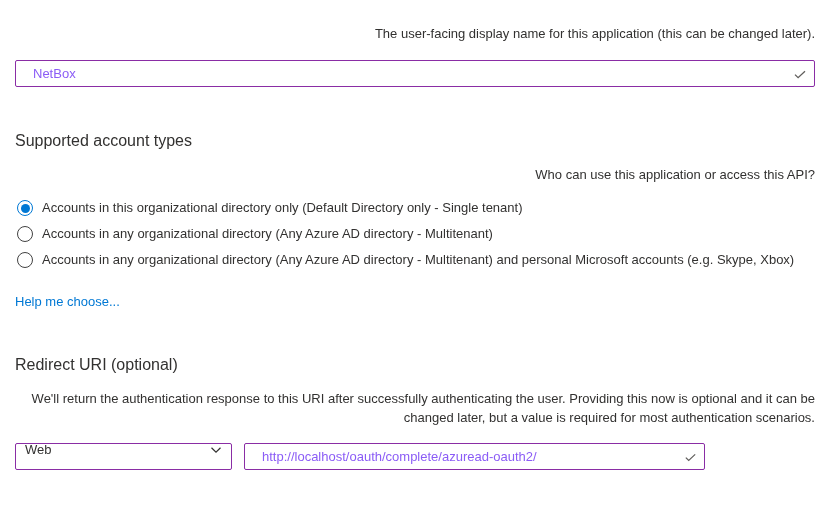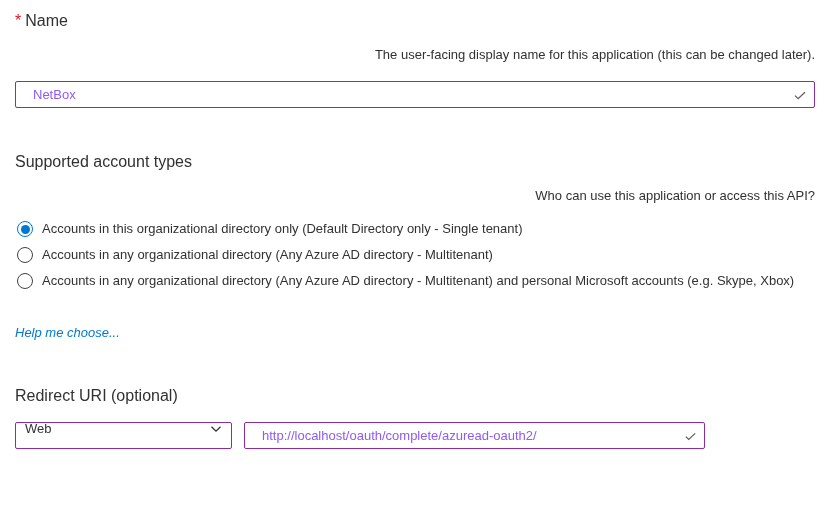--- a/index.html
+++ b/index.html
@@ -84,26 +84,25 @@
   }
   .radio-label {
     margin-left: 9px;
     font-size: 13px;
     line-height: 16px;
     color: #323130;
   }
 
   a.help-link {
     display: inline-block;
-    margin-top: 31px;
+    margin-top: 21px;
     font-size: 13px;
     color: #0078d4;
     text-decoration: none;
     cursor: pointer;
-    font-style: italic;
   }
 
   
   .uri-row { display: flex; margin-top: 16px; }
   .platform-select {
     width: 217px; height: 27px;
     border: 1.5px solid #8a2da5;
     border-radius: 2px;
     display: flex;
     align-items: center;
@@ -116,21 +115,20 @@
   }
   .uri-field-wrap { position: relative; margin-left: 12px; width: 461px; }
   .uri-field-wrap input.textfield { padding-right: 28px; }
 </style>
 </head>
 <body>
 
 <div class="page">
 
   <div class="section">
-    <h3 class="section-title"><span class="asterisk">*</span><span>Name</span></h3>
     <p class="desc">The user-facing display name for this application (this can be changed later).</p>
     <div class="field-wrap">
       <input class="textfield" type="text" value="NetBox" style="">
       <span class="valid-check">
         <svg width="16" height="16" viewBox="0 0 16 16">
           <path d="M3 8.6l3.1 3.1L13 5.2" stroke="#605e5c" stroke-width="1.3" fill="none"></path>
         </svg>
       </span>
     </div>
   </div>
@@ -152,20 +150,21 @@
         <span class="radio"></span>
         <span class="radio-label">Accounts in any organizational directory (Any Azure AD directory - Multitenant) and personal Microsoft accounts (e.g. Skype, Xbox)</span>
       </div>
     </div>
 
     <a class="help-link">Help me choose...</a>
   </div>
 
   <div class="section section-redirect">
     <h3 class="section-title">Redirect URI (optional)</h3>
+    <p class="desc">We'll return the authentication response to this URI after successfully authenticating the user. Providing this now is optional and it can be changed later, but a value is required for most authentication scenarios.</p>
 
     <div class="uri-row">
       <div class="platform-select">
         <span>Web</span>
         <span style="display:flex;align-items:center;">
           <svg width="14" height="14" viewBox="0 0 14 14">
             <path d="M2.5 4.8l4.5 4.4 4.5-4.4" stroke="#323130" stroke-width="1.2" fill="none"></path>
           </svg>
         </span>
       </div>

